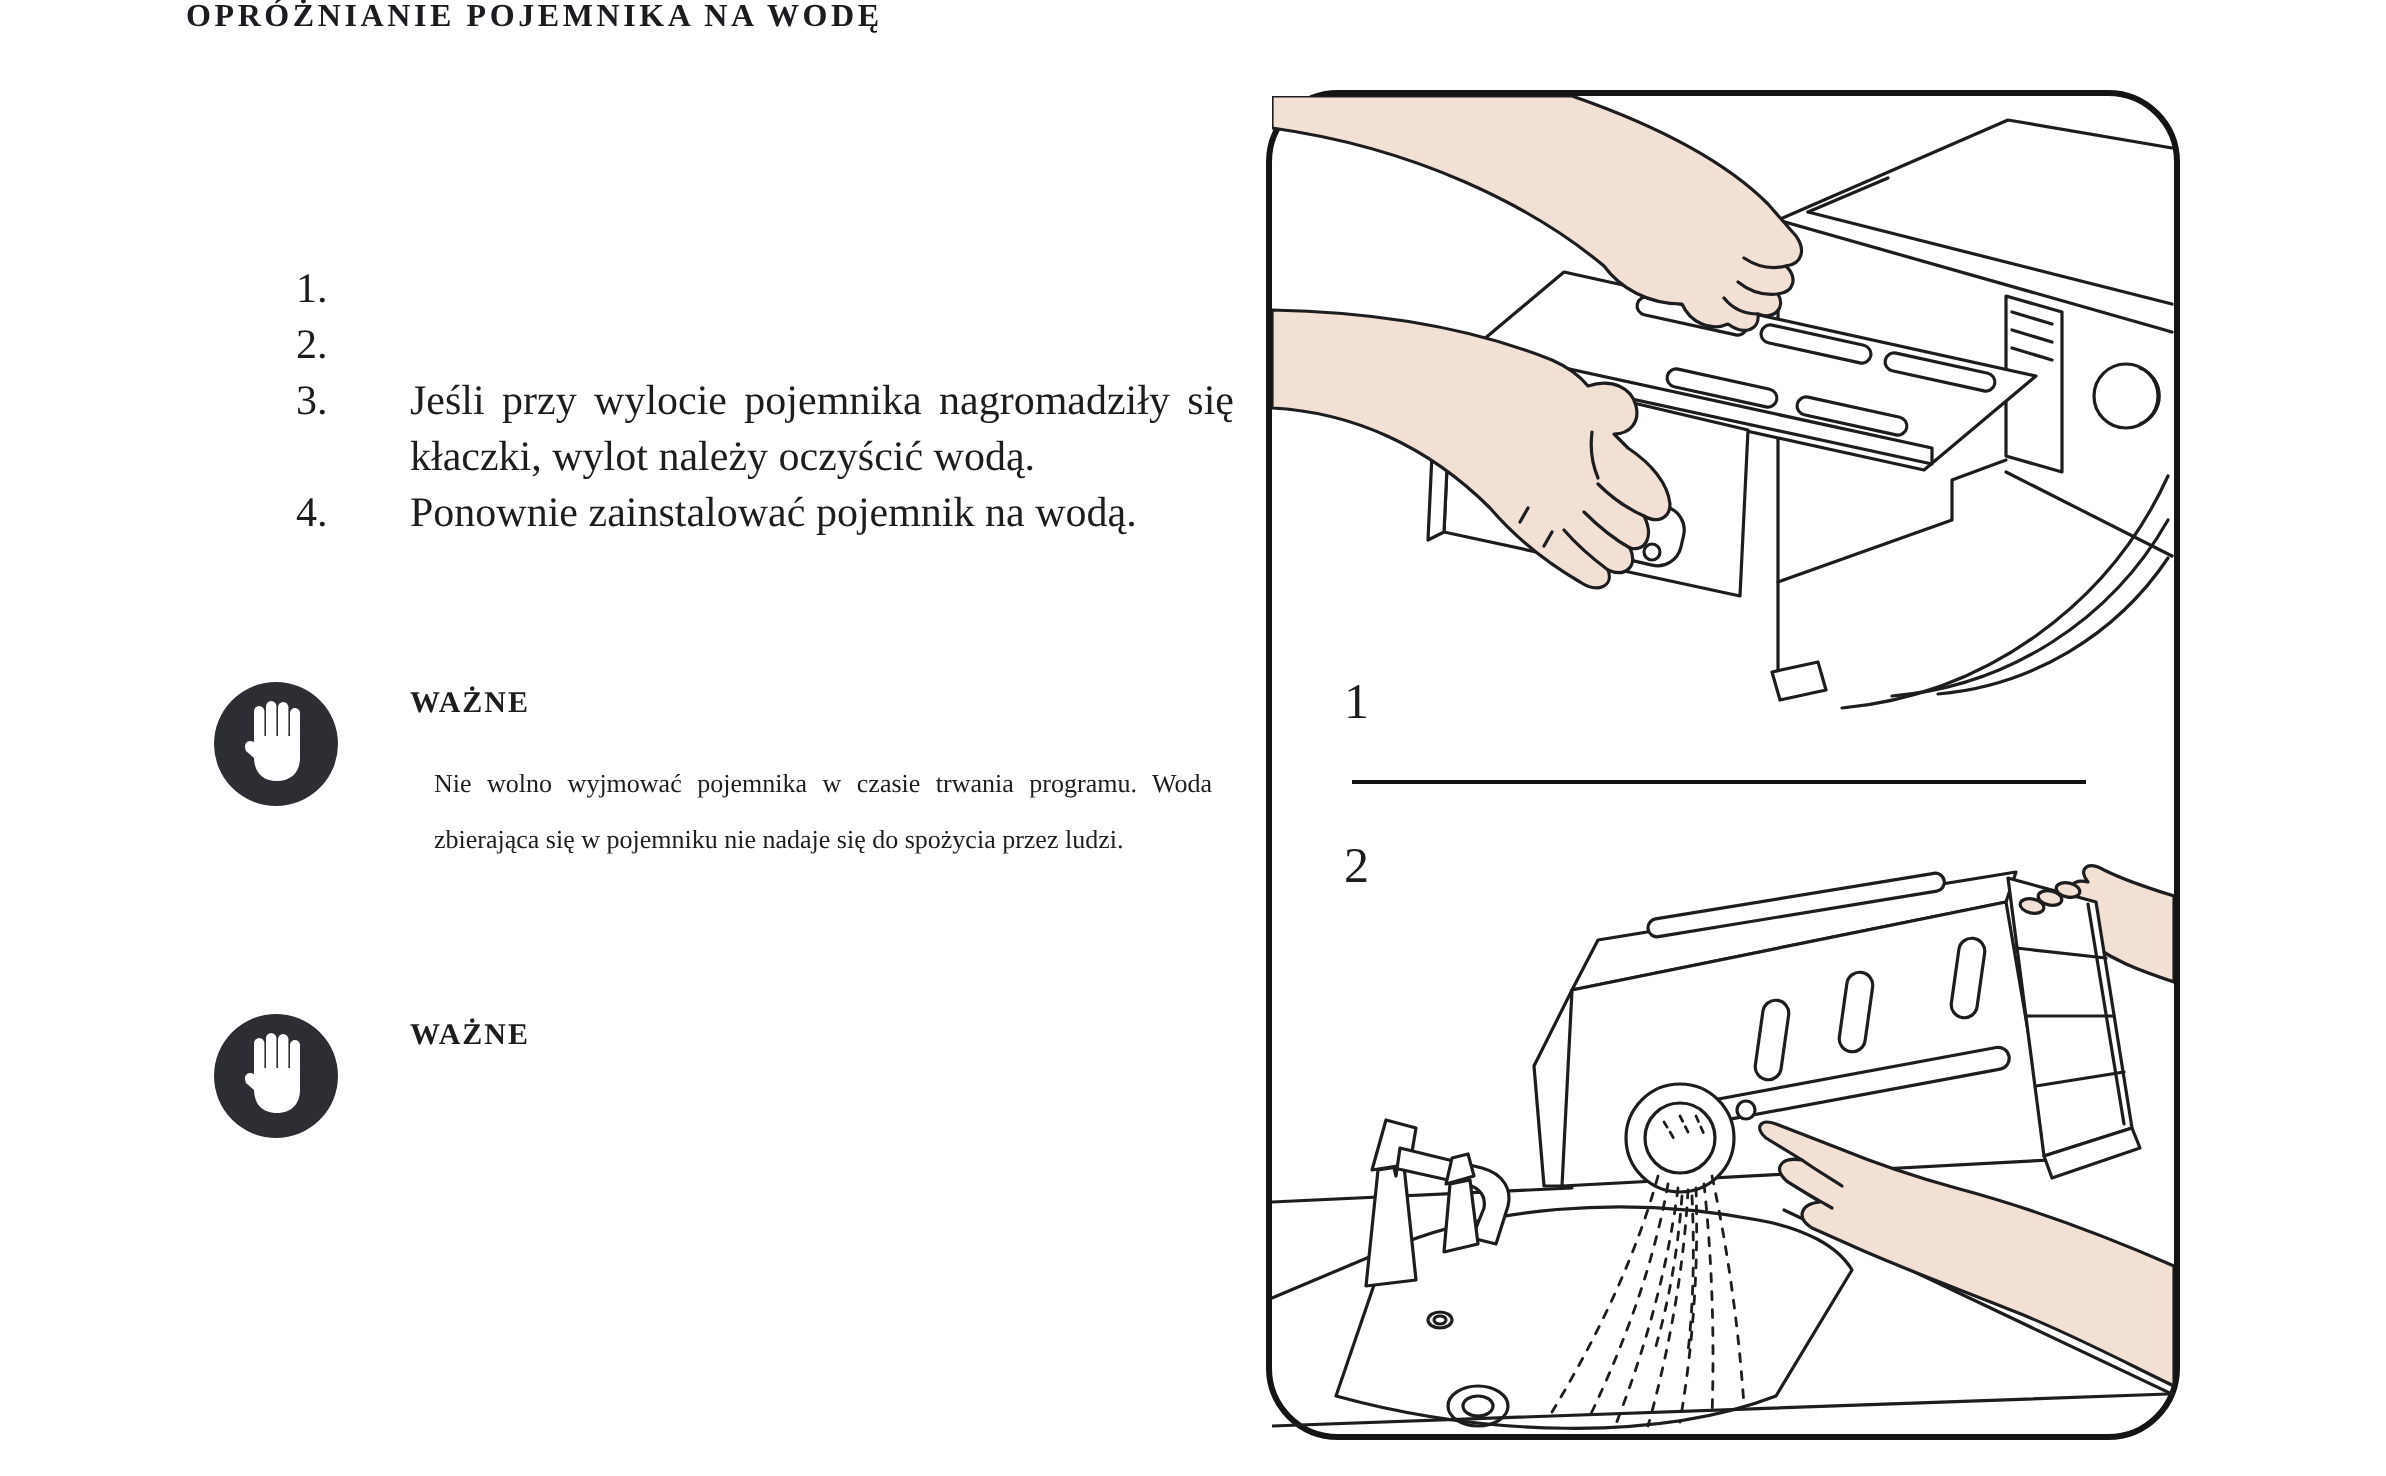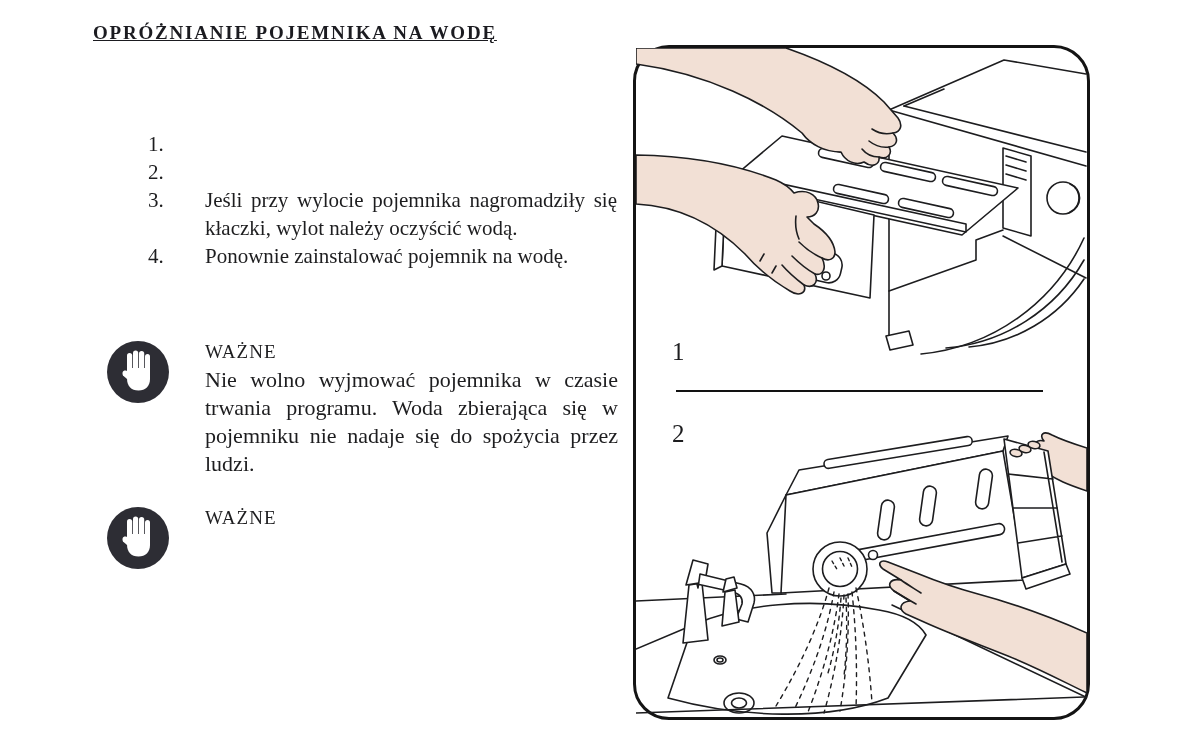--- a/index.html
+++ b/index.html
@@ -3,36 +3,35 @@
 <meta charset="utf-8">
 <style>
   html,body{margin:0;padding:0;}
   body{
     width:1193px;height:738px;position:relative;overflow:hidden;
     background:#ffffff;
     font-family:"Liberation Serif","DejaVu Serif",serif;
     color:#1d1d1f;
   }
   .title{
-    position:absolute;left:93px;top:22px;margin:0;
-    font-size:19px;font-weight:bold;letter-spacing:1.8px;white-space:nowrap;
+    position:absolute;left:93px;top:0;margin:0;
+    font-size:16px;font-weight:bold;letter-spacing:1.8px;white-space:nowrap;
     color:#1b1b20;
-    text-decoration:underline;
   }
   .steps{position:absolute;left:148px;top:130px;width:470px;}
   .step{display:flex;font-size:21px;line-height:28px;}
   .step .num{width:57px;flex:0 0 57px;}
   .step .txt{width:412px;text-align:justify;}
   .notice{position:absolute;left:107px;width:512px;}
   .notice.n1{top:338px;}
   .notice.n2{top:504px;}
   .notice .badge{position:absolute;left:0;top:3px;width:62px;height:62px;}
   .notice .content{margin-left:98px;width:413px;}
-  .notice .heading{font-size:19px;font-weight:normal;letter-spacing:1px;line-height:28px;}
-  .notice .body{font-size:22px;line-height:28px;text-align:justify;margin:0;}
+  .notice .heading{font-size:15px;font-weight:bold;letter-spacing:1px;line-height:28px;}
+  .notice .body{font-size:13px;line-height:28px;text-align:justify;margin:12px;}
   .figure-panel{
     position:absolute;left:633px;top:45px;width:457px;height:675px;
     border:3px solid #141414;border-radius:36px;box-sizing:border-box;
     background:#ffffff;
   }
   .fig-label{position:absolute;font-size:25px;line-height:28px;color:#1d1d1f;}
   .fig-label.l1{left:36px;top:290px;}
   .fig-label.l2{left:36px;top:372px;}
   .fig-divider{position:absolute;left:40px;top:342px;width:367px;height:2.4px;background:#121212;}
   .art{position:absolute;left:0;top:0;width:451px;height:669px;}
@@ -50,21 +49,21 @@
     </div>
     <div class="step">
       <span class="num">2.</span>
     </div>
     <div class="step">
       <span class="num">3.</span>
       <span class="txt">Jeśli przy wylocie pojemnika nagromadziły się kłaczki, wylot należy oczyścić wodą.</span>
     </div>
     <div class="step">
       <span class="num">4.</span>
-      <span class="txt">Ponownie zainstalować pojemnik na wodę.</span>
+      <span class="txt">Ponownie zainstalować pojemnik na wodą.</span>
     </div>
   </div>
 
   <div class="notice n1">
     <span class="badge">
       <svg width="62" height="62" viewBox="0 0 62 62">
         <circle cx="31" cy="31" r="31" fill="#2d2d34"></circle>
         <g fill="#ffffff">
           <rect x="20" y="12" width="5.2" height="18" rx="2.6"></rect>
           <rect x="26" y="9.5" width="5.2" height="20" rx="2.6"></rect>

